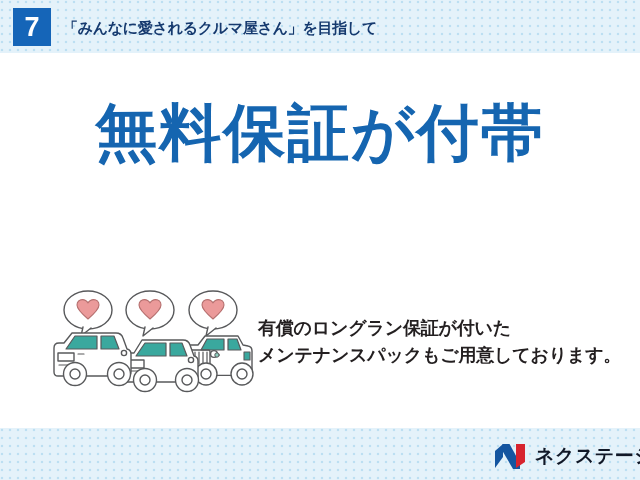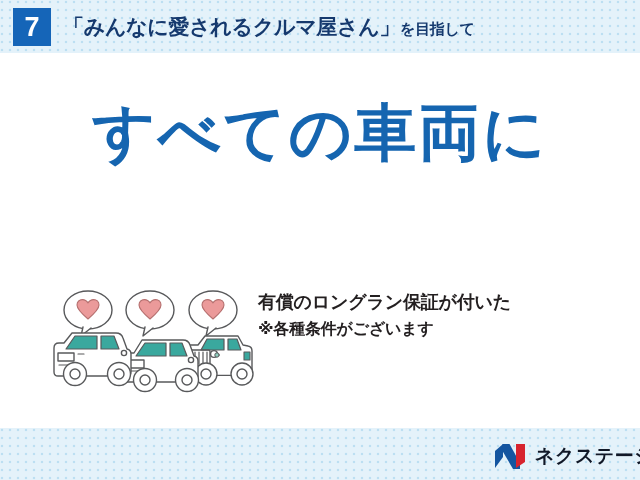--- a/index.html
+++ b/index.html
@@ -70,21 +70,21 @@
   }
   #header-title {
     margin-left: 12px;
     color: #15396e;
     font-size: 20px;
     font-weight: bold;
     white-space: nowrap;
     letter-spacing: -0.3px;
   }
   #header-title .quoted {
-    font-size: 21px;
+    font-size: 15px;
   }
   #header-title .suffix {
     font-size: 15px;
   }
 
   
   #headline {
     position: absolute;
     left: 0;
     top: 96px;
@@ -98,21 +98,21 @@
     display: block;
     font-size: 62px;
     line-height: 74px;
     white-space: nowrap;
   }
 
   
   #body-copy {
     position: absolute;
     left: 258px;
-    top: 289px;
+    top: 315px;
     width: 372px;
     color: #231f20;
     font-weight: bold;
   }
   #body-copy .copy-line {
     display: block;
     font-size: 18px;
     line-height: 27px;
     white-space: nowrap;
     letter-spacing: -0.2px;
@@ -165,21 +165,21 @@
   <div class="dot-band" id="header-band"></div>
 
   <div id="header-row">
     <div id="section-number-badge">7</div>
     <div id="header-title">
       <span class="quoted">「みんなに愛されるクルマ屋さん」</span><span class="suffix">を目指して</span>
     </div>
   </div>
 
   <div id="headline">
-    <span class="hl-line">すべての車両に</span>
+    <span class="hl-line">無料保証が付帯</span>
   </div>
 
   <div id="car-illustration">
     <svg viewBox="0 0 206 112" width="206" height="112" xmlns="http://www.w3.org/2000/svg">
       <g fill="none" stroke="#58595b" stroke-width="1.4" stroke-linejoin="round" stroke-linecap="round">
 
         <g>
           <ellipse cx="40" cy="22" rx="24" ry="19" fill="#ffffff"></ellipse>
           <path d="M35 39 L33 48 L43 40" fill="#ffffff"></path>
           <path d="M40 31 C33 25 29 21 29 17 C29 13.6 31.6 11.6 34.4 11.6 C36.6 11.6 38.8 12.9 40 14.9 C41.2 12.9 43.4 11.6 45.6 11.6 C48.4 11.6 51 13.6 51 17 C51 21 47 25 40 31 Z" fill="#eb9a9a" stroke="#b5706f" stroke-width="1.1"></path>
@@ -242,21 +242,21 @@
           <circle cx="27" cy="86" r="5" fill="#ffffff"></circle>
           <circle cx="71" cy="86" r="11.5" fill="#ffffff"></circle>
           <circle cx="71" cy="86" r="5" fill="#ffffff"></circle>
         </g>
       </g>
     </svg>
   </div>
 
   <div id="body-copy">
     <span class="copy-line">有償のロングラン保証が付いた</span>
-    <span class="copy-note">※各種条件がございます</span>
+    <span class="copy-line">メンテナンスパックもご用意しております。</span>
   </div>
 
   <div class="dot-band" id="footer-band"></div>
 
   <div id="footer-logo">
     <svg id="logo-mark" viewBox="0 0 34 26" xmlns="http://www.w3.org/2000/svg">
       <path d="M1 25 L1 8 L9 1 L9 14 Z" fill="#1455a0"></path>
       <path d="M8.5 1 L15.5 1 L26 20 L26 26 L19 26 L8.5 8 Z" fill="#1455a0"></path>
       <path d="M22 1 L31 1 L31 19 L22 25 Z" fill="#d7232e"></path>
     </svg>

